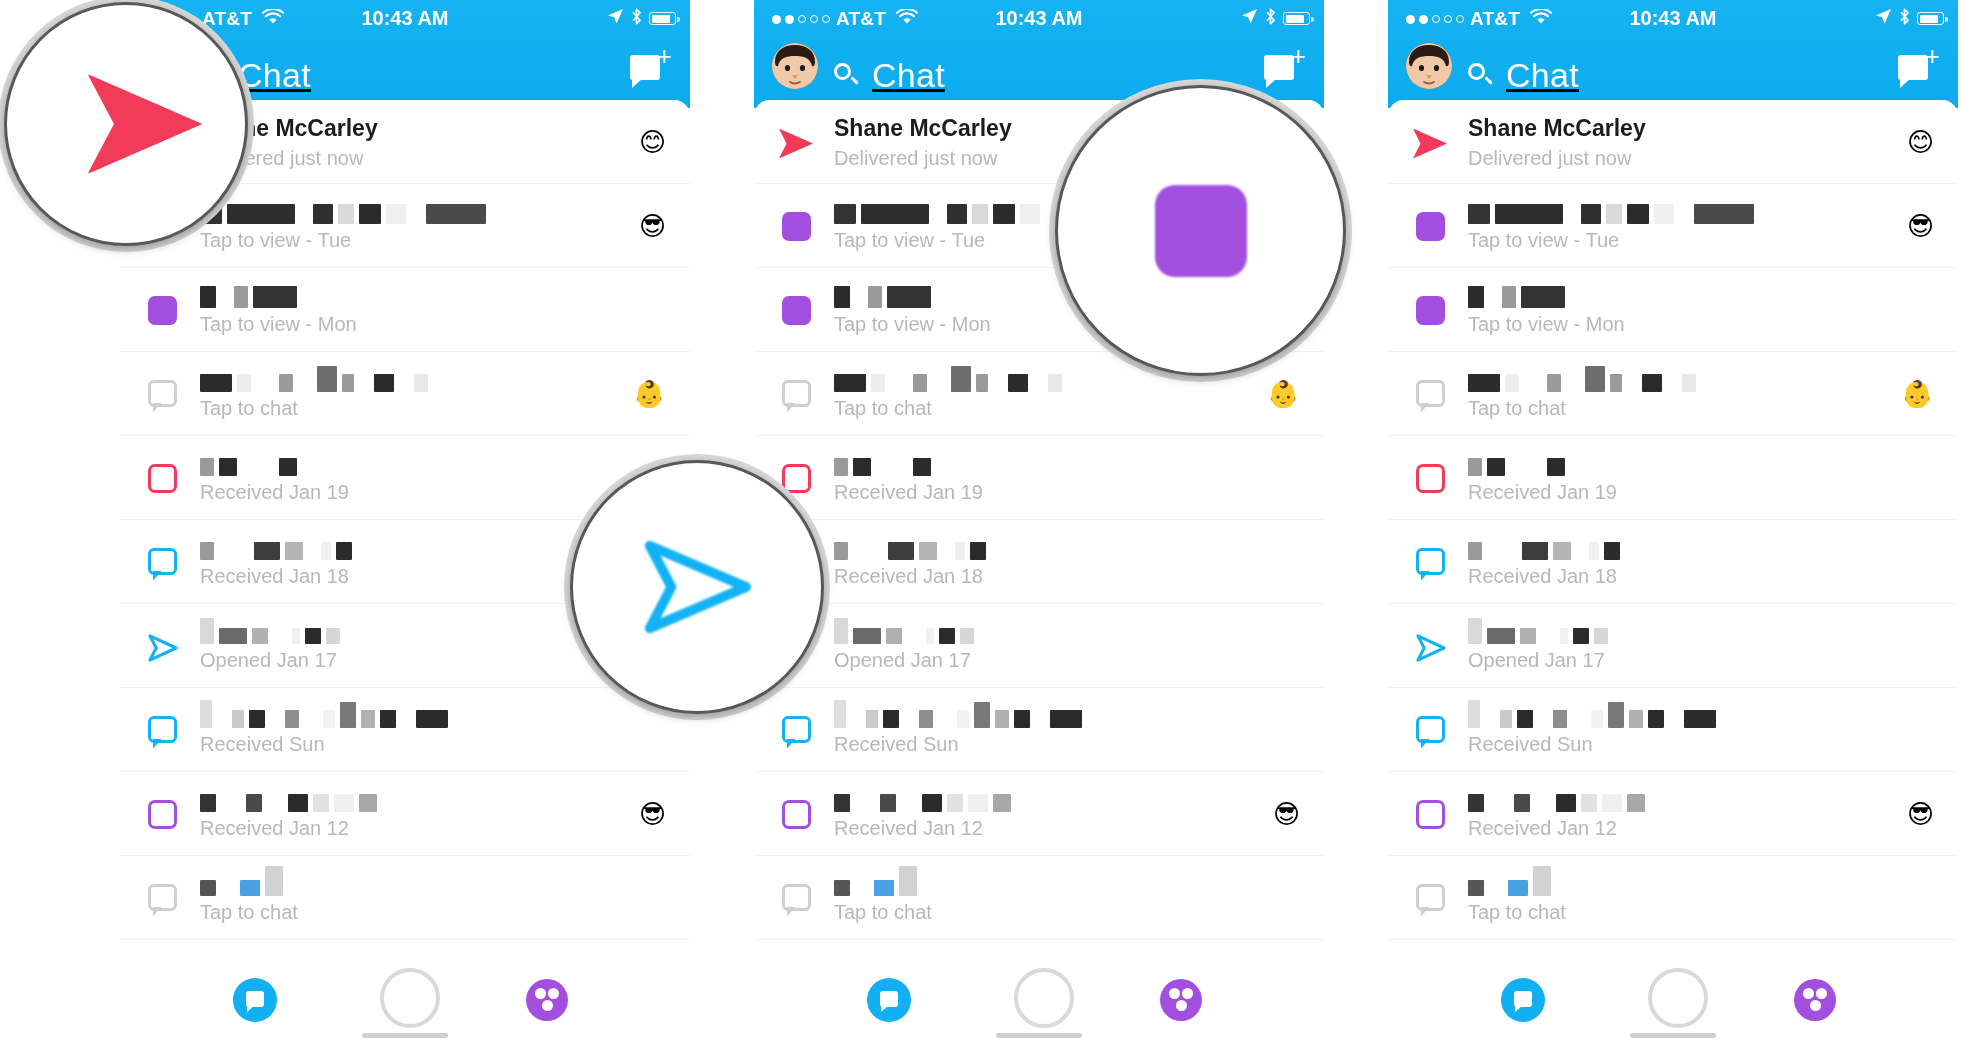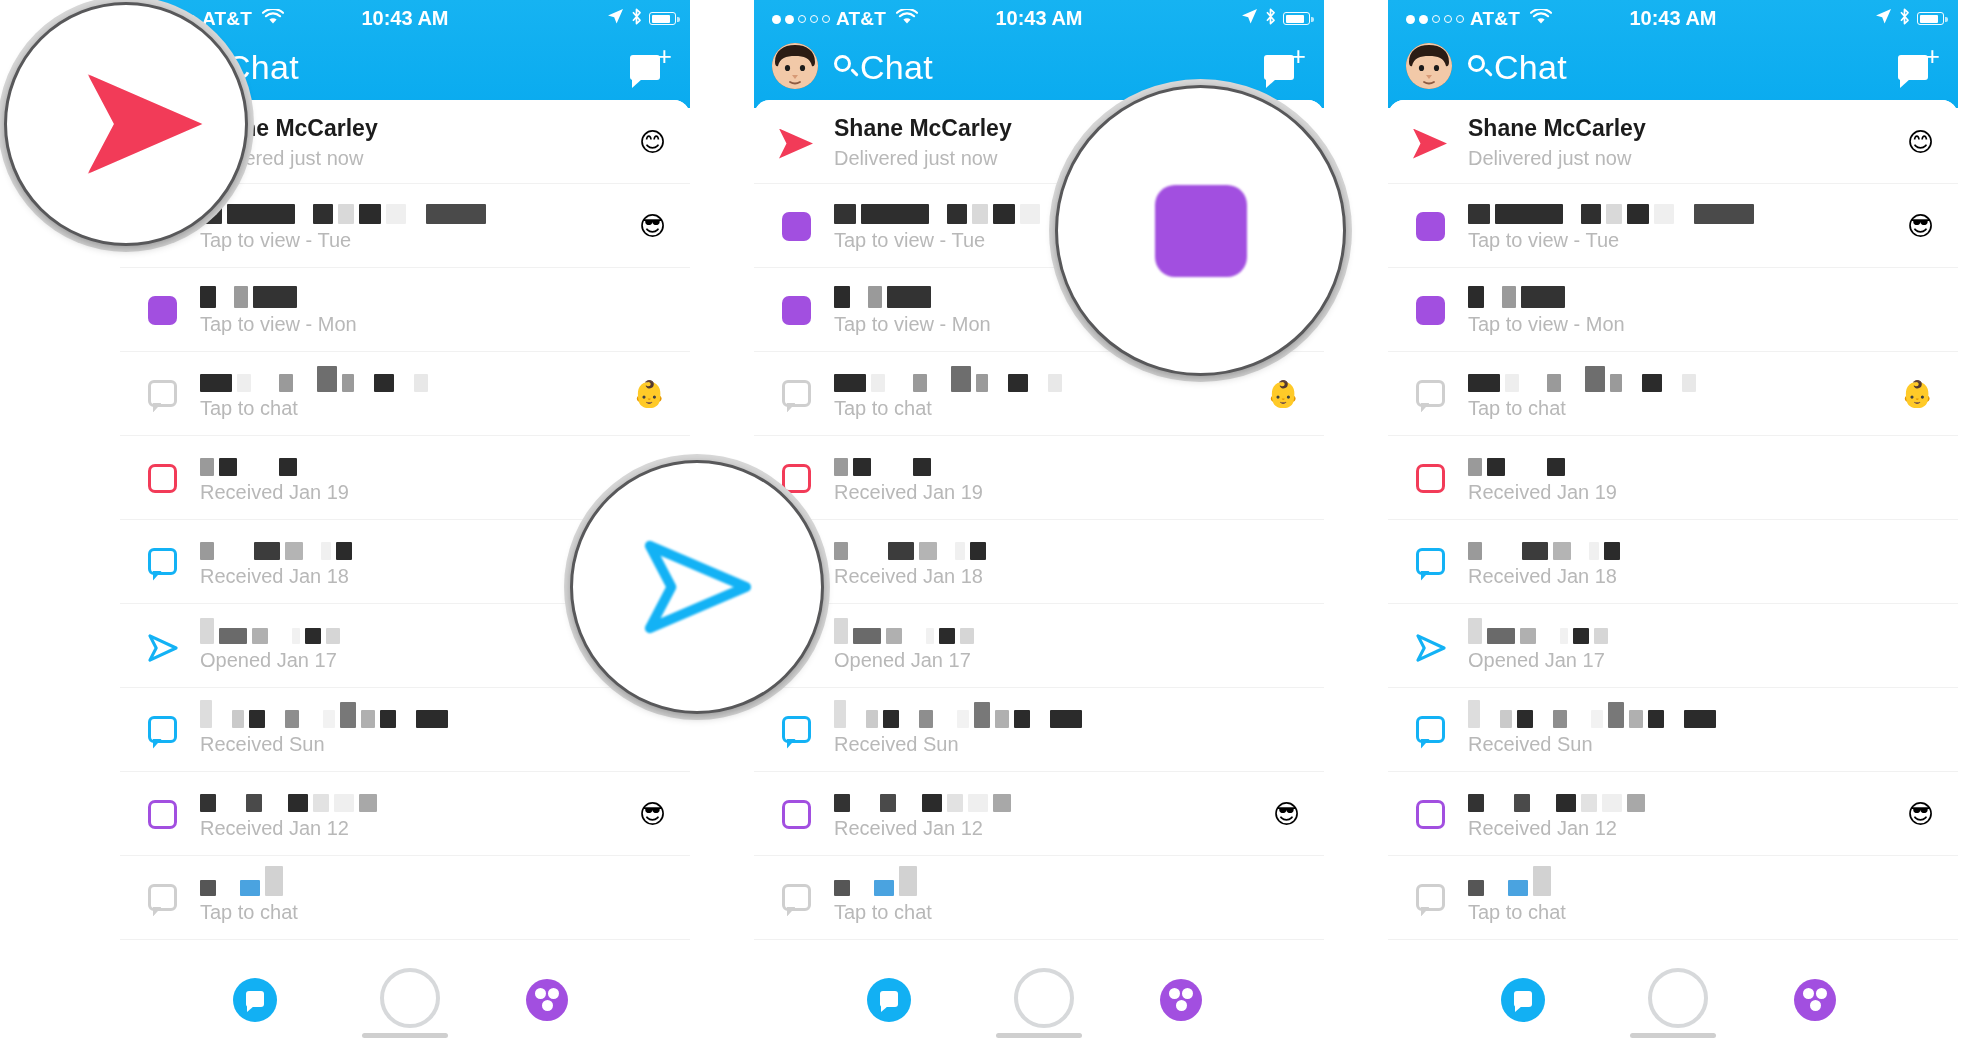--- a/index.html
+++ b/index.html
@@ -32,21 +32,21 @@
   .sb-right{position:absolute;right:14px;top:4px;display:flex;align-items:center;gap:7px;}
   .battery{width:27px;height:13px;border:1.8px solid rgba(255,255,255,.95);border-radius:3px;
            position:relative;box-sizing:border-box;}
   .battery::after{content:"";position:absolute;right:-5px;top:3.5px;width:3px;height:5px;
                   background:rgba(255,255,255,.7);border-radius:0 2px 2px 0;}
   .battery i{position:absolute;left:1.5px;top:1.5px;bottom:1.5px;width:18px;background:#ffffff;border-radius:1px;display:block;}
 
   .navrow{position:absolute;left:0;top:38px;width:570px;height:62px;}
   .avatar{position:absolute;left:18px;top:5px;width:46px;height:46px;border-radius:50%;
           overflow:hidden;background:#c98b62;}
-  .title-wrap{position:absolute;left:78px;top:12px;display:flex;align-items:center;}
+  .title-wrap{position:absolute;left:78px;top:20px;display:flex;align-items:center;gap:12px;text-decoration:underline;}
   .search-glyph{width:28px;height:28px;position:relative;}
   .search-glyph::before{content:"";position:absolute;left:2px;top:2px;width:17px;height:17px;
         border:3px solid #ffffff;border-radius:50%;box-sizing:border-box;}
   .search-glyph::after{content:"";position:absolute;left:18px;top:18px;width:9px;height:3.2px;
         background:#ffffff;transform:rotate(45deg);border-radius:2px;}
   .nav-title{color:#ffffff;font-size:34px;font-weight:400;letter-spacing:.3px;line-height:34px;}
   .newchat{position:absolute;right:18px;top:8px;width:42px;height:40px;}
   .nc-bubble{position:absolute;left:0;top:9px;width:30px;height:25px;background:#ffffff;border-radius:3px;}
   .nc-bubble::after{content:"";position:absolute;left:2px;bottom:-8px;width:10px;height:9px;
                     background:#ffffff;clip-path:polygon(0 0,100% 0,0 100%);}

